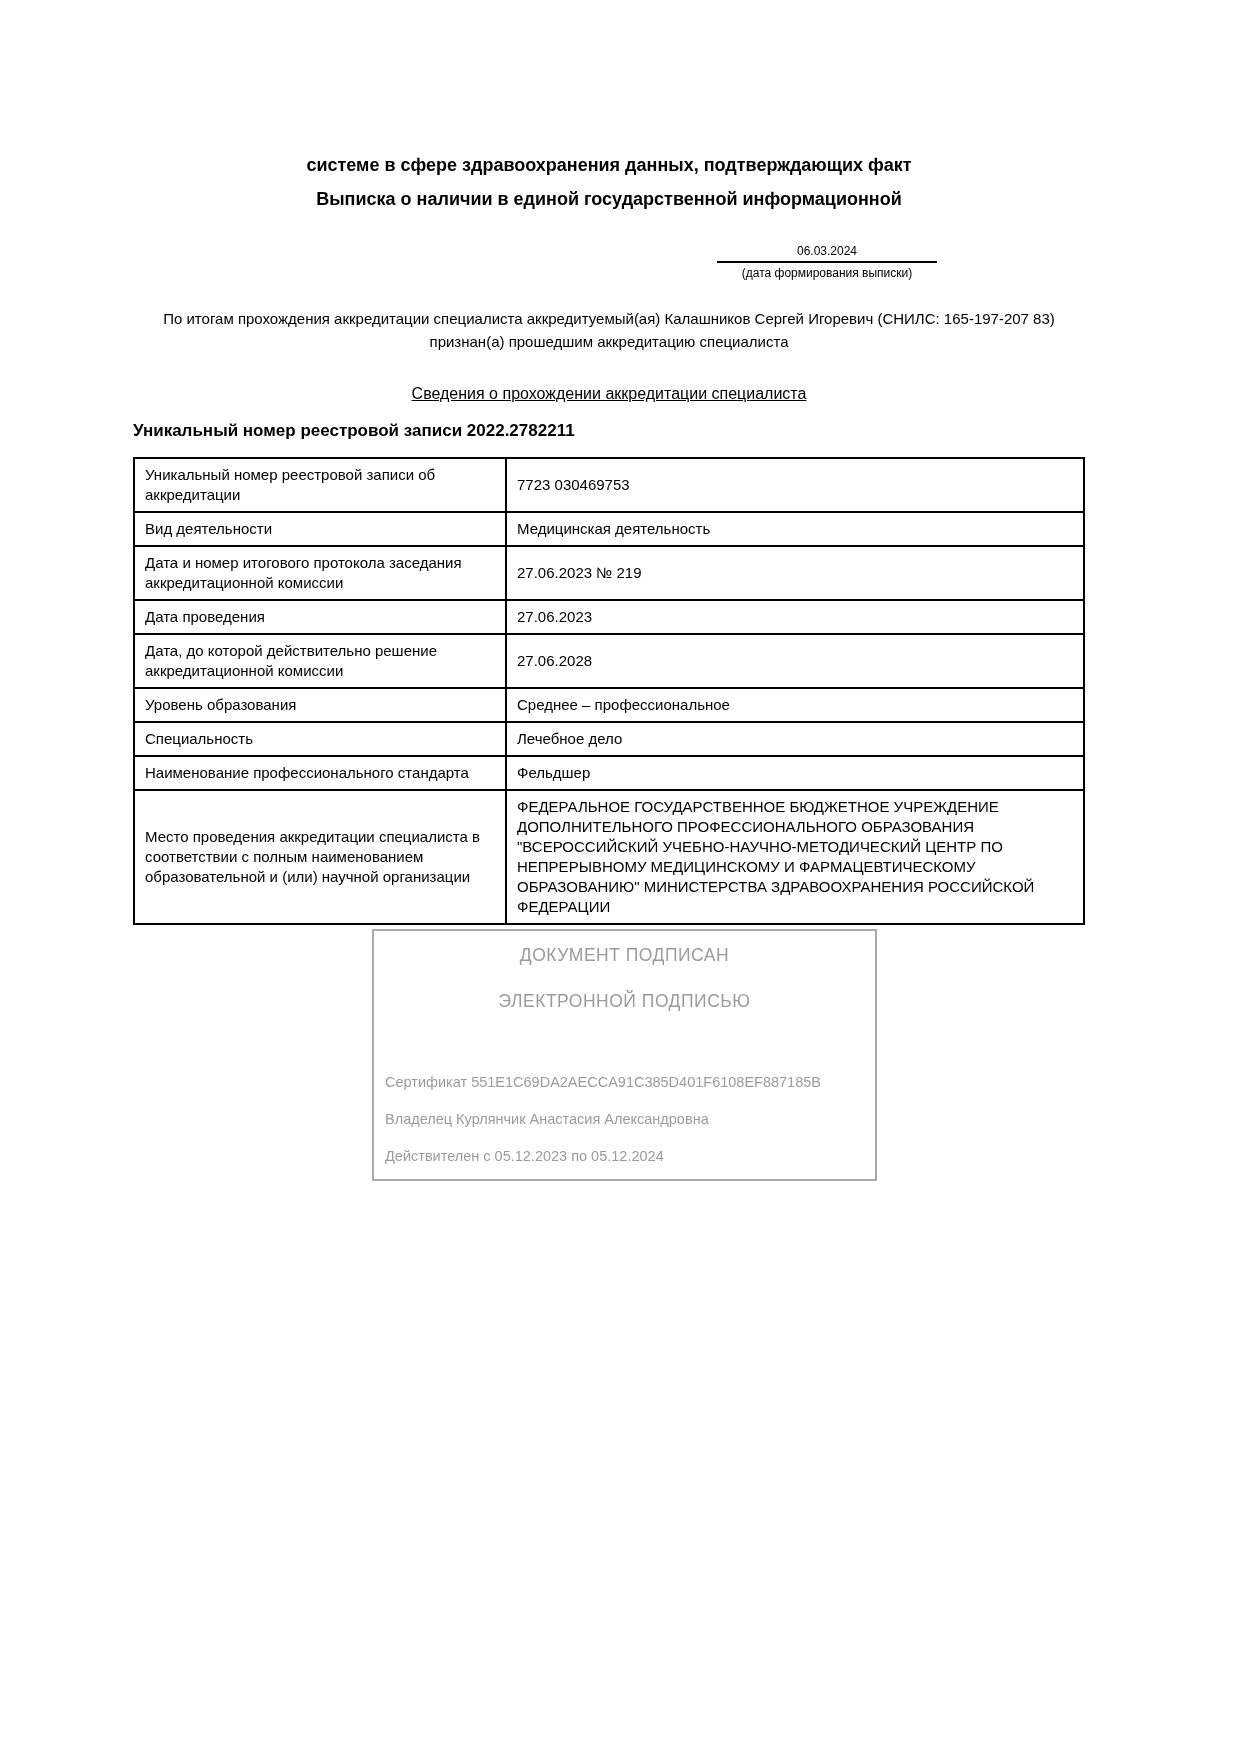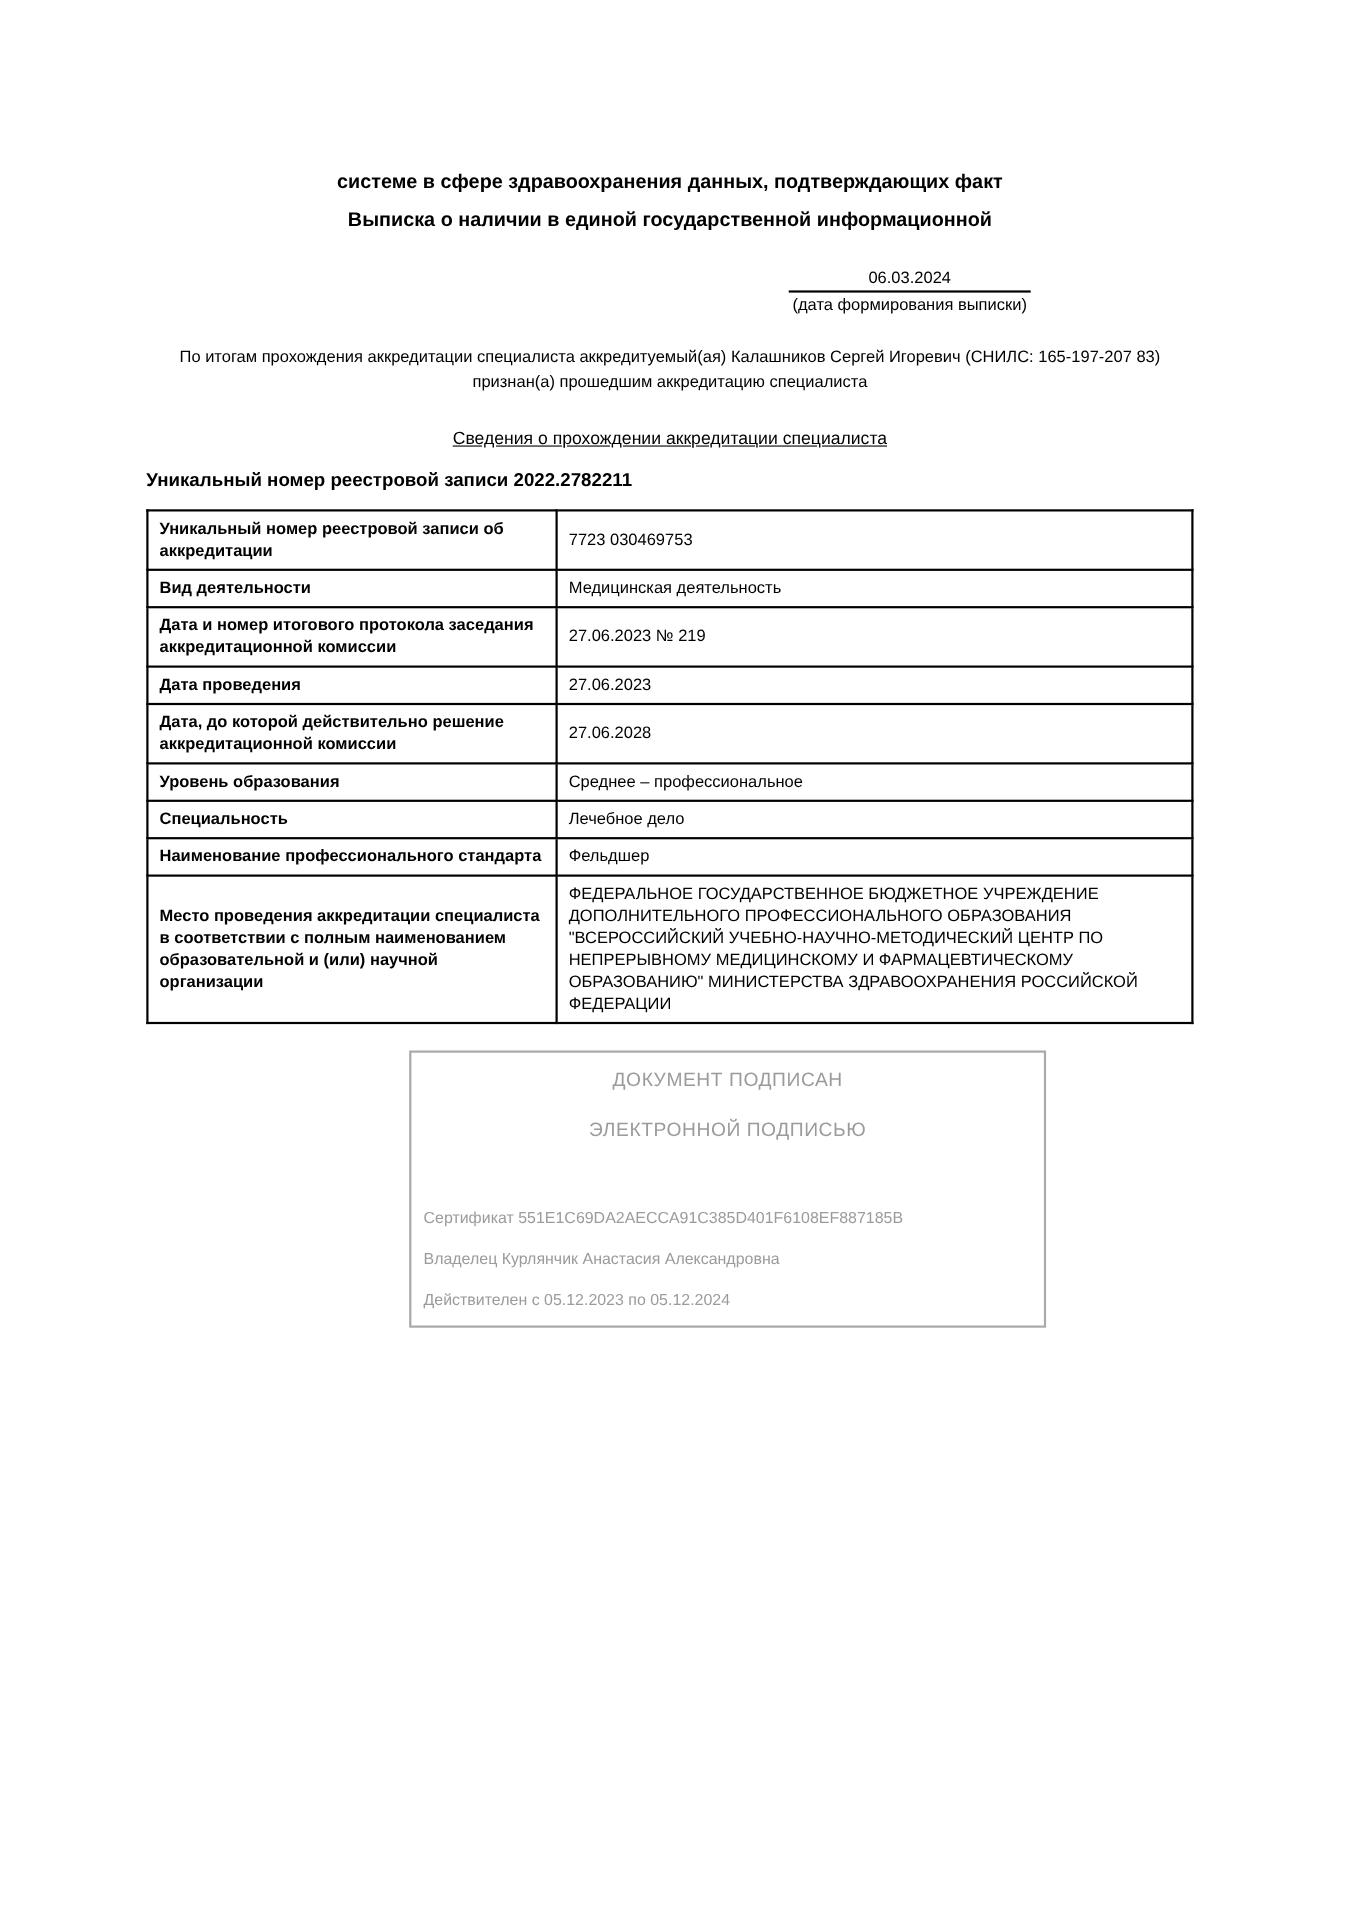--- a/index.html
+++ b/index.html
@@ -28,21 +28,21 @@
     text-align: center;
     font-size: 18px;
     font-weight: bold;
     line-height: 34px;
   }
   
   .date-block {
     width: 220px;
     margin: 28px 148px 0 auto;
     text-align: center;
-    font-size: 15px;
+    font-size: 12px;
   }
   .date-value {
     display: block;
     padding-bottom: 3px;
     border-bottom: 2px solid #000000;
   }
   .date-caption {
     display: block;
     padding-top: 3px;
   }
@@ -80,30 +80,29 @@
     border: 2px solid #000000;
     font-size: 15px;
     line-height: 20px;
     vertical-align: middle;
     padding: 6px 10px 6px 10px;
     word-wrap: break-word;
   }
   td.label-cell {
     width: 350px; 
     padding-right: 12px;
-    font-weight: bold;
   }
   td.value-cell {
     padding-right: 10px;
   }
   
   .sig-box {
     box-sizing: border-box;
-    width: 579px;
-    margin-top: 24px;
+    width: 505px;
+    margin-top: 4px;
     margin-left: 239px;
     border: 2px solid #a9a9a9;
     color: #9b9b9b;
     padding: 14px 0 14px 0;
   }
   .sig-title {
     text-align: center;
     font-size: 17.5px;
     line-height: 20px;
     letter-spacing: 0.5px;

